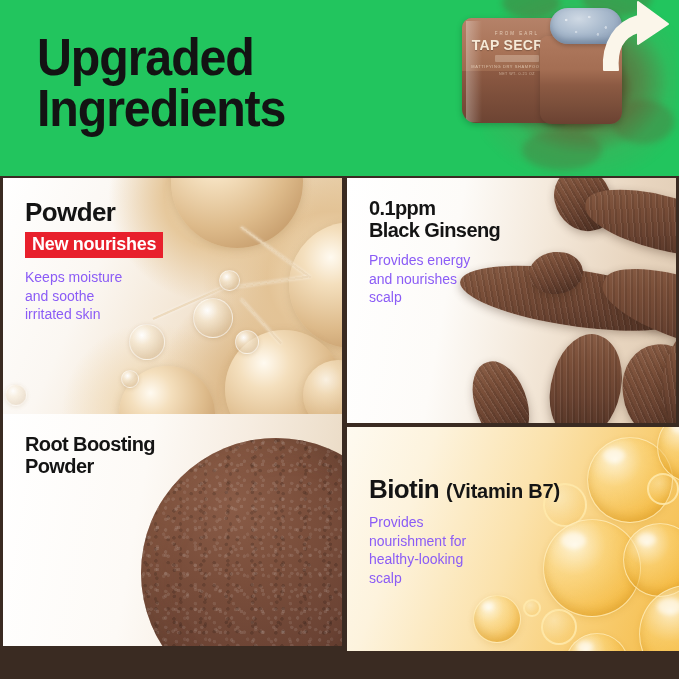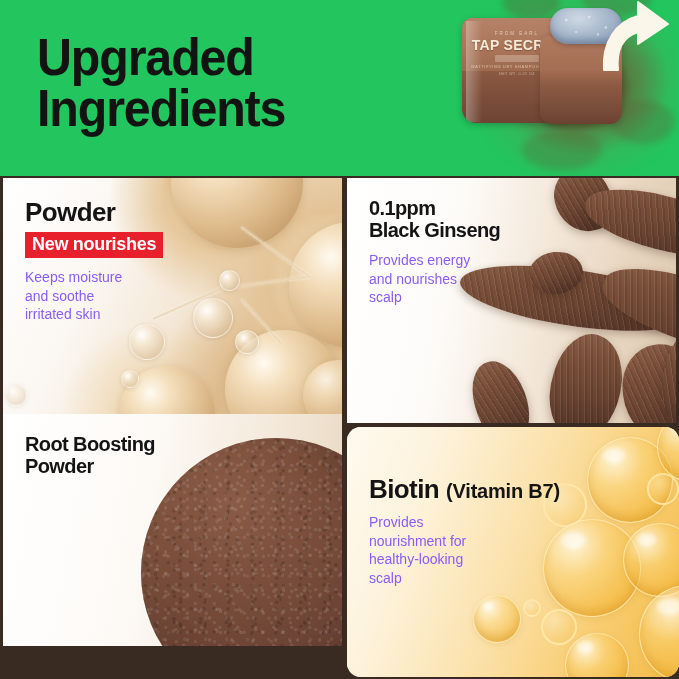--- a/index.html
+++ b/index.html
@@ -98,21 +98,21 @@
       radial-gradient(circle at 68% 78%,rgba(255,255,255,.4) 0 1px,transparent 1.6px);
   }
   .arrow-svg{position:absolute;left:132px;top:12px;width:80px;height:84px;}
 
   
   .grid{position:absolute;left:0;top:176px;width:679px;height:503px;background:#3a2b22;}
   .panel{position:absolute;overflow:hidden;background:#fff;}
   .p-tl{left:3px;top:2px;width:339px;height:245px;}
   .p-tr{left:347px;top:2px;width:329px;height:245px;}
   .p-bl{left:3px;top:238px;width:339px;height:232px;}
-  .p-br{left:347px;top:251px;width:332px;height:250px;border-radius:14px;}
+  .p-br{left:347px;top:251px;width:332px;height:224px;}
 
   .panel .bg{position:absolute;inset:0;}
   .panel .txt{position:absolute;left:22px;top:20px;z-index:3;}
 
   .ing-title{
     font-size:26px;font-weight:800;color:#141414;
     line-height:1.08;letter-spacing:-0.6px;white-space:pre-line;
   }
   .ing-title.two{font-size:20px;}
   .badge{

